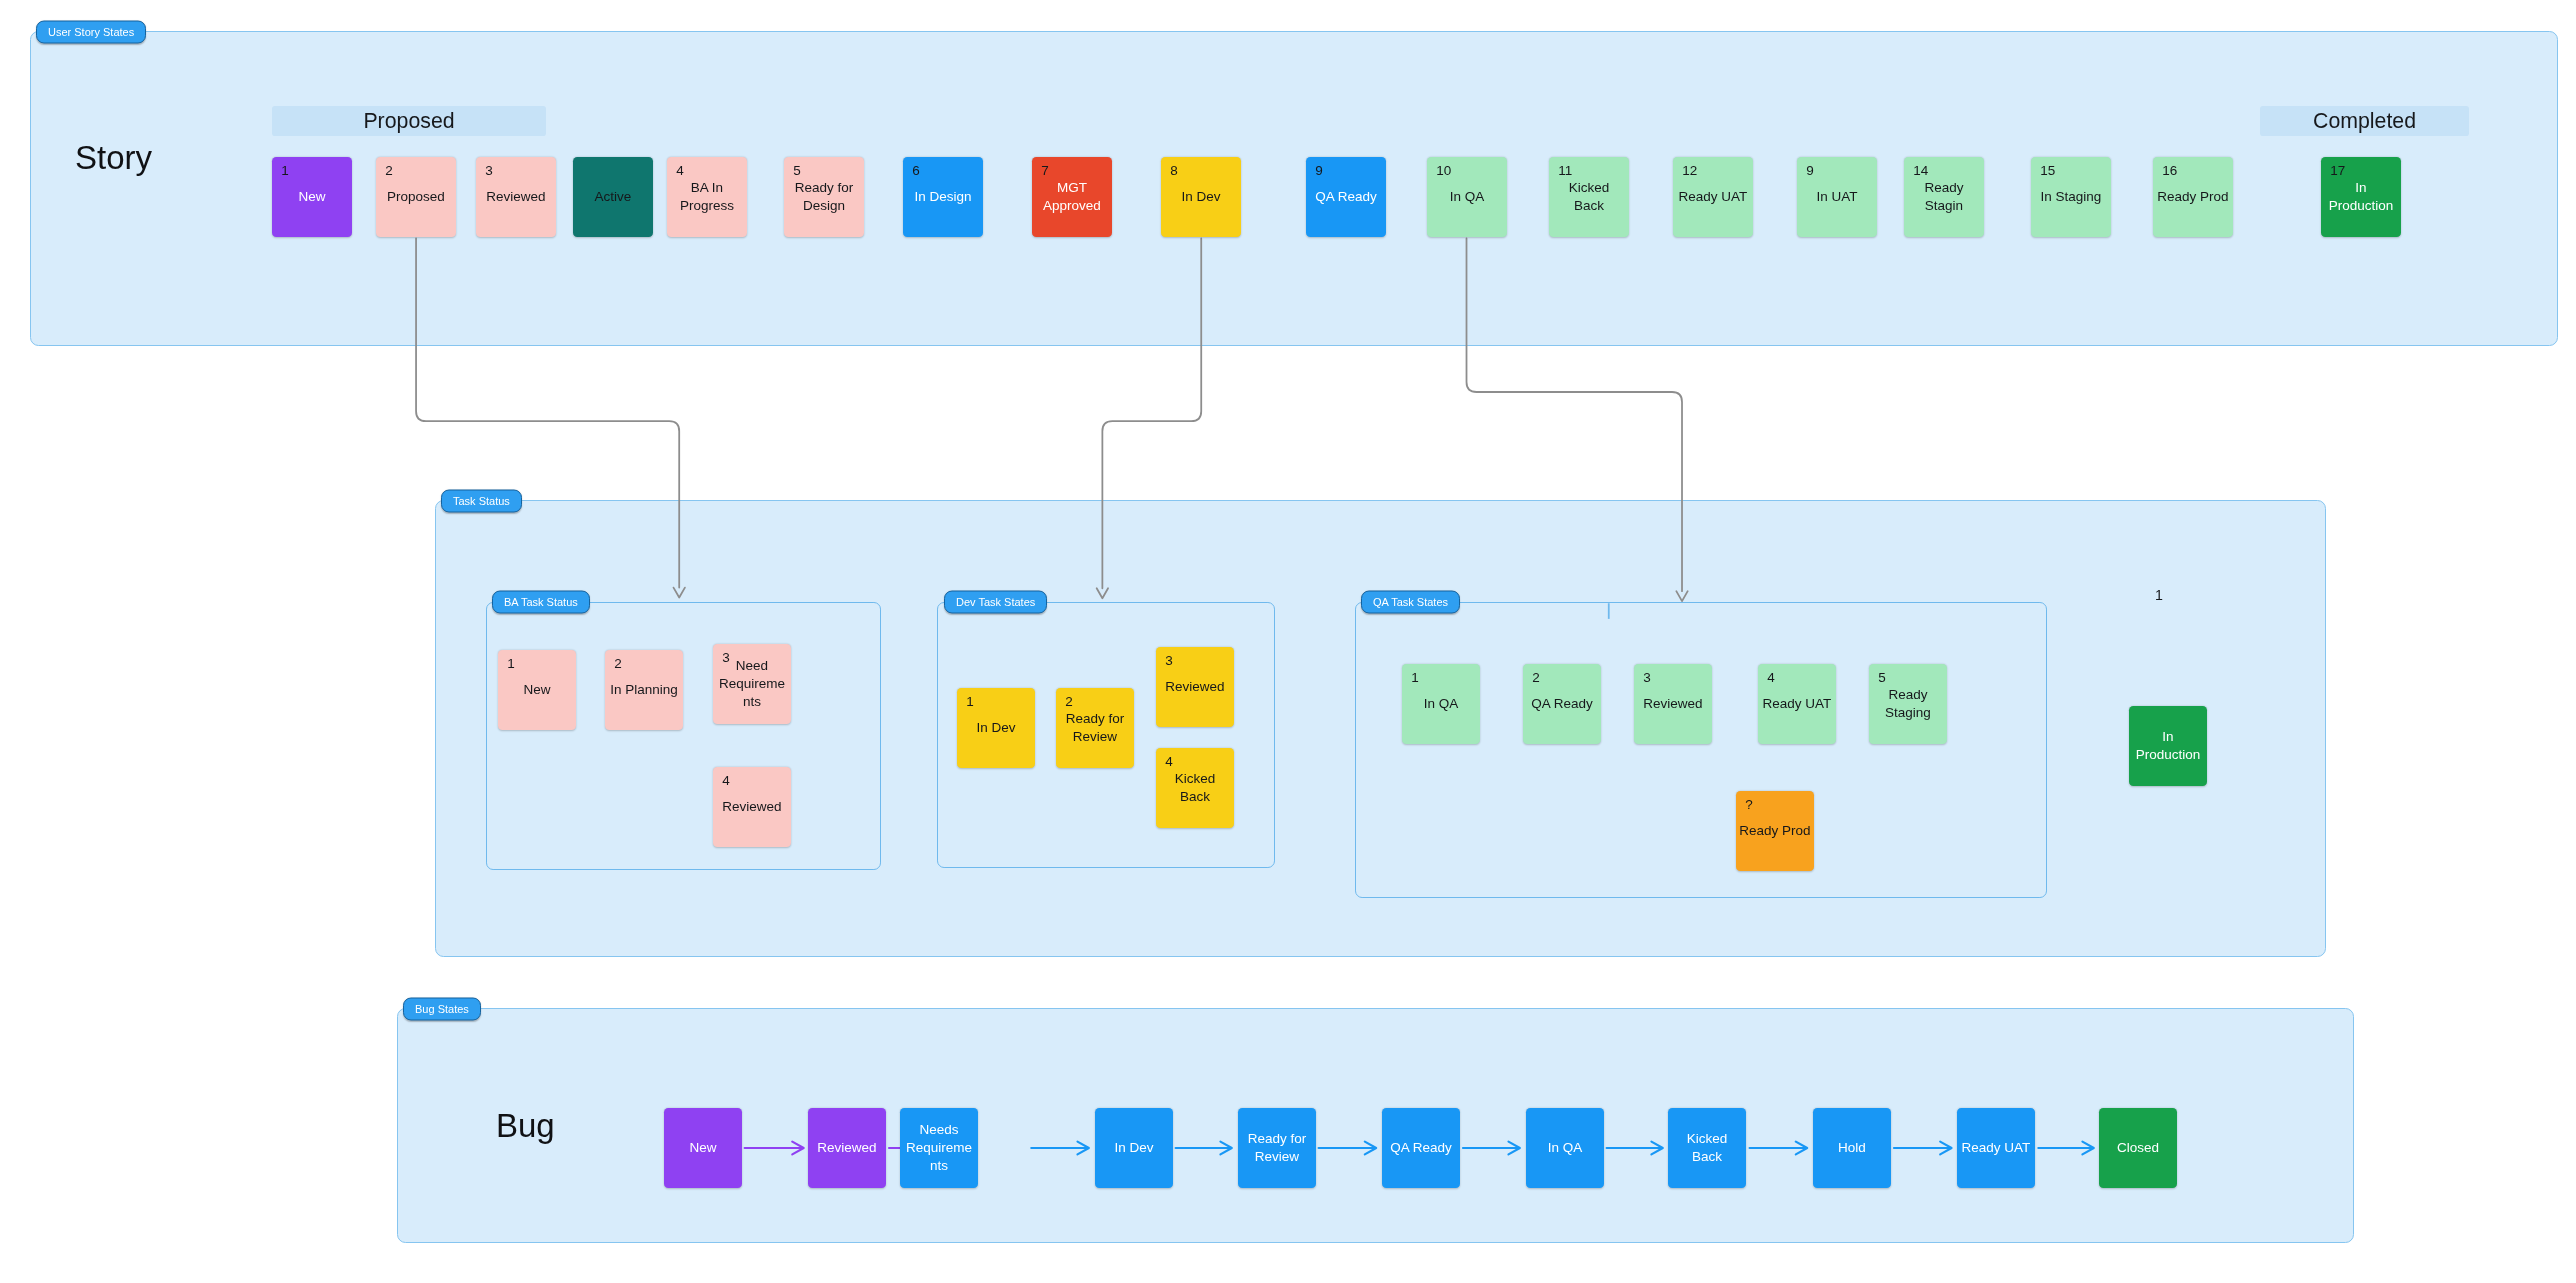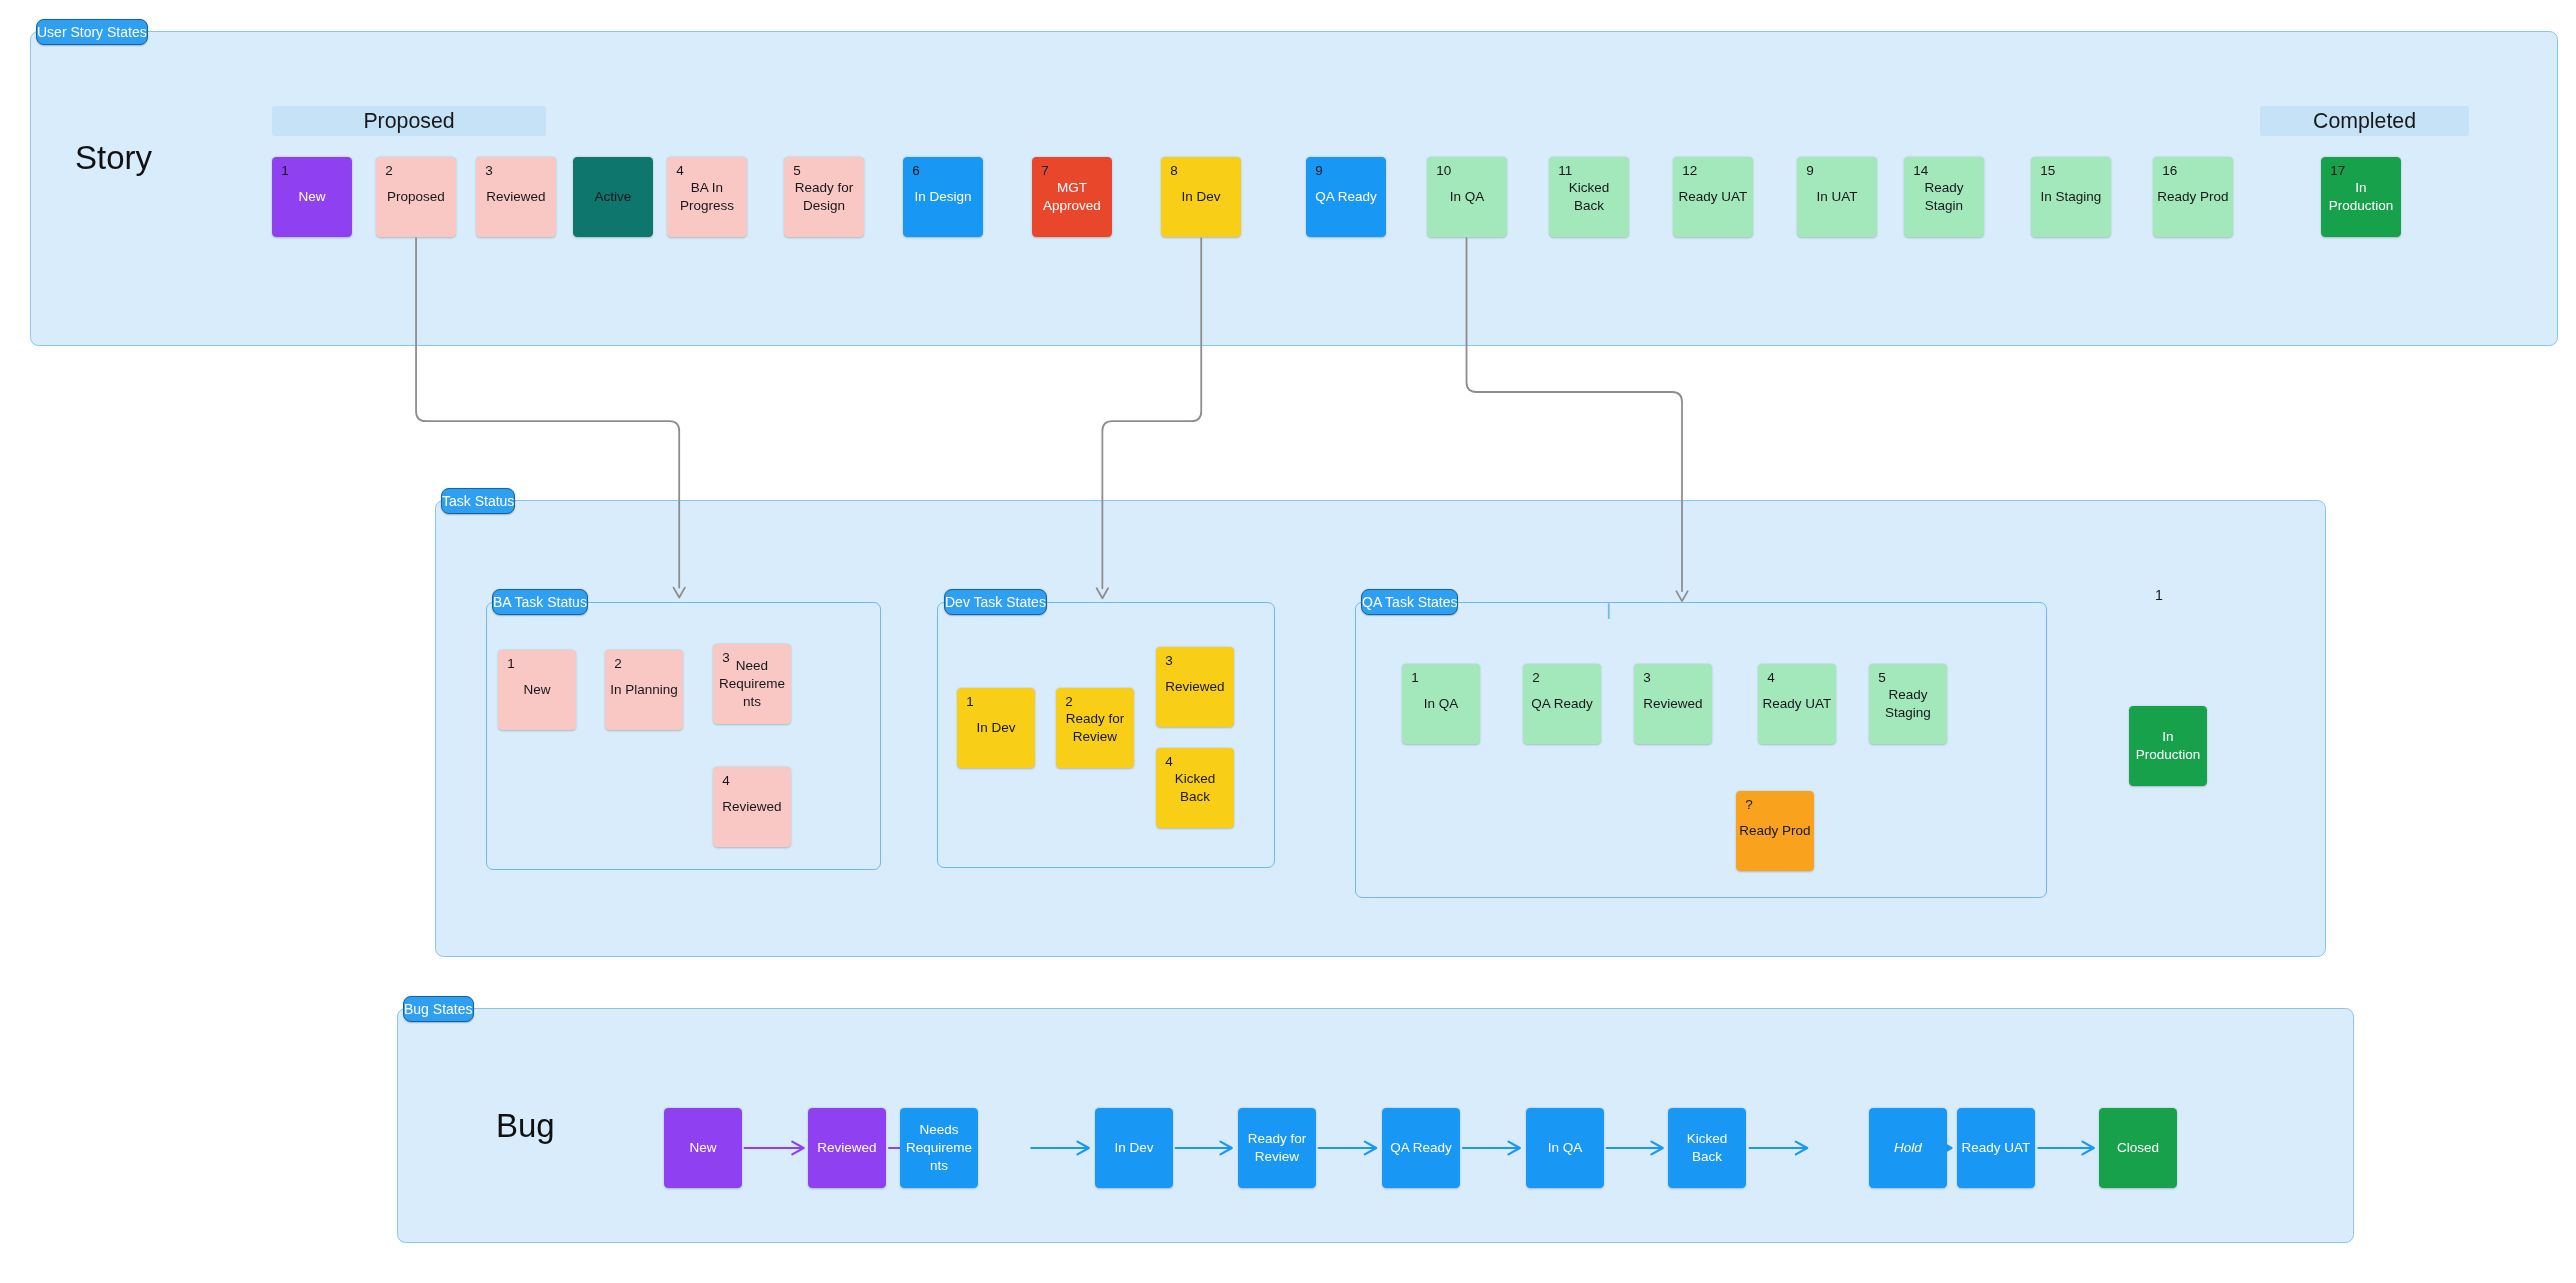--- a/index.html
+++ b/index.html
@@ -4,21 +4,21 @@
 <style>
   html,body{margin:0;padding:0;background:#ffffff;}
   #canvas{
     position:relative;width:2576px;height:1284px;background:#ffffff;overflow:hidden;
     font-family:"Liberation Sans",sans-serif;
   }
   .frame{position:absolute;background:#d8ecfb;border:1.4px solid #86c5f0;border-radius:8.5px;box-sizing:border-box;}
   .group-box{position:absolute;border:1.4px solid #6fb9ed;border-radius:7.1px;box-sizing:border-box;}
   .pill{
     position:absolute;transform:translateY(-50%);background:#2f9ff1;border:1.4px solid #15639f;
-    border-radius:8px;color:#ffffff;font-size:14px;line-height:1;padding:5px 0;white-space:nowrap;
+    border-radius:8px;color:#ffffff;font-size:11px;line-height:1;padding:5px 11px;white-space:nowrap;
     box-shadow:0 0.7px 1.4px rgba(0,0,0,.25);z-index:5;
   }
   .hdr{
     position:absolute;height:30px;background:#c6e2f7;border-radius:2.8px;display:flex;align-items:center;
     justify-content:center;font-size:21.3px;color:#17191c;
   }
   .board-title{position:absolute;font-size:33px;color:#101114;}
   .card{
     position:absolute;width:80px;height:80px;border-radius:4.3px;box-shadow:0 0.7px 2.1px rgba(0,0,0,.22);
     color:#16181b;z-index:3;
@@ -220,21 +220,21 @@
   </div>
   <div class="card sm c-blue" style="left:1382px;top:1108px;">
     <span class="lbl">QA Ready</span>
   </div>
   <div class="card sm c-blue" style="left:1526px;top:1108px;">
     <span class="lbl">In QA</span>
   </div>
   <div class="card sm c-blue" style="left:1668px;top:1108px;">
     <span class="lbl">Kicked Back</span>
   </div>
-  <div class="card sm c-blue" style="left:1869px;top:1108px;font-style:italic;">
+  <div class="card sm c-blue" style="left:1813px;top:1108px;">
     <span class="lbl">Hold</span>
   </div>
   <div class="card sm c-blue" style="left:1957px;top:1108px;">
     <span class="lbl">Ready UAT</span>
   </div>
   <div class="card sm c-dark-green" style="left:2099px;top:1108px;">
     <span class="lbl">Closed</span>
   </div>
 
   <svg class="overlay" width="2576" height="1284" viewBox="0 0 3622 1805">

